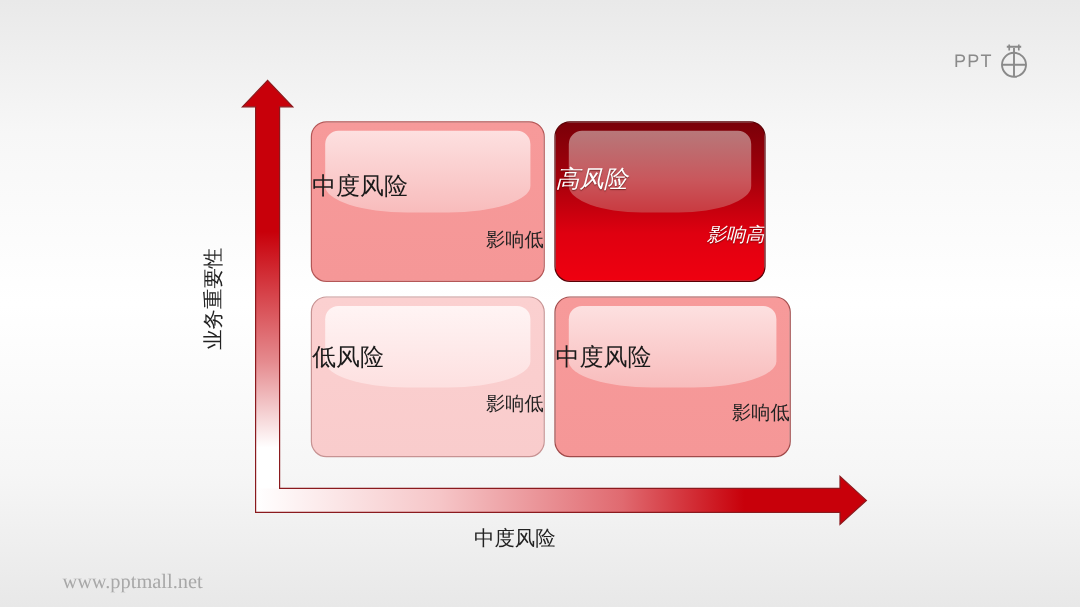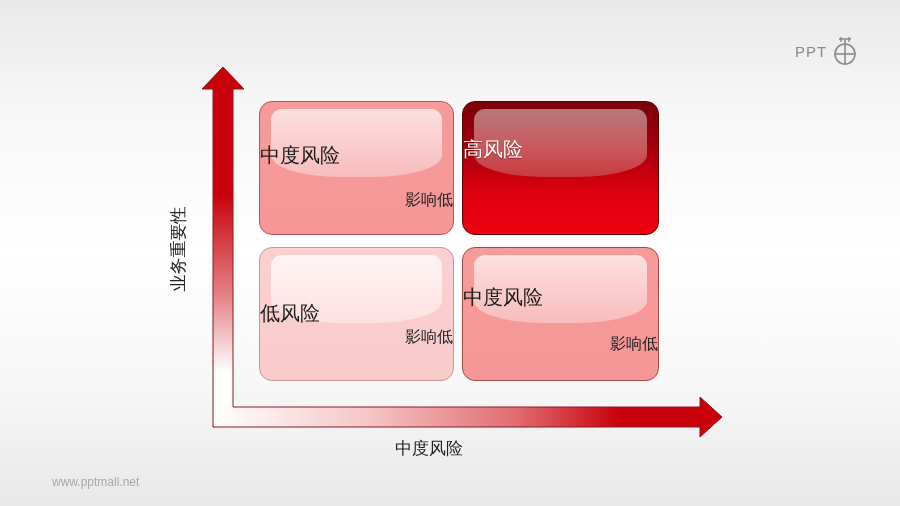--- a/index.html
+++ b/index.html
@@ -21,43 +21,43 @@
     border-radius:11px 11px 40% 40% / 11px 11px 22px 22px;
   }
   .box .title { position:absolute; left:0; right:0; text-align:left; font-size:20px; }
   .box .sub { position:absolute; left:0; right:0; text-align:right; font-size:16px; }
   .b-tl { left:259px; top:101px; width:195px; height:134px;
     background:linear-gradient(180deg,#f79a9a 0%, #f59797 100%); border-color:#b45656; }
   .b-tl .gloss { background:linear-gradient(180deg,#fde0e0 0%, #f8bcbc 100%); }
   .b-tl .title { top:40px; color:#1a1a1a; }
   .b-tl .sub { top:88px; color:#222; }
 
-  .b-tr { left:462px; top:101px; width:197px; height:134px;
-    background:linear-gradient(180deg,#7a0008 0%, #a4000b 35%, #df0010 70%, #ef0010 100%); border-color:#5a0005; }
+  .b-tr { left:462px; top:101px; width:176px; height:134px;
+    background:linear-gradient(180deg,#7a0008 0%, #a4000b 35%, #df0010 70%, #ef0010 100%); border-color:#5a0005;font-style:italic; }
   .b-tr .gloss { background:linear-gradient(180deg,#b7787a 0%, #c9575c 60%, #c93a40 100%); }
   .b-tr .title { top:34px; color:#ffffff; text-shadow:0 1px 1px rgba(60,0,0,.6); }
   .b-tr .sub { top:84px; color:#ffffff; text-shadow:0 1px 1px rgba(60,0,0,.6); }
 
   .b-bl { left:259px; top:247px; width:195px; height:134px;
     background:linear-gradient(180deg,#fbd0d0 0%, #f9cccc 100%); border-color:#c79393; }
   .b-bl .gloss { background:linear-gradient(180deg,#fff4f4 0%, #fde0e0 100%); }
-  .b-bl .title { top:36px; color:#1a1a1a;margin-top:16px; }
+  .b-bl .title { top:36px; color:#1a1a1a; }
   .b-bl .sub { top:79px; color:#222; }
 
   .b-br { left:462px; top:247px; width:197px; height:134px;
     background:linear-gradient(180deg,#f79a9a 0%, #f59797 100%); border-color:#a04a4a; }
   .b-br .gloss { background:linear-gradient(180deg,#fde0e0 0%, #f8bcbc 100%); }
   .b-br .title { top:36px; color:#1a1a1a; }
   .b-br .sub { top:86px; color:#222; }
 
   .ylabel { position:absolute; left:168px; top:270px; width:20px; font-size:17px; color:#222;
     transform:rotate(-90deg); transform-origin:center; white-space:nowrap; text-align:center; }
   .ylabel span { display:inline-block; }
   .xlabel { position:absolute; left:395px; top:437px; font-size:17px; color:#222; }
-  .footer { position:absolute; left:52px; top:475px; font-size:12px; color:#a8a8a8; font-family:Liberation Sans, sans-serif; }
+  .footer { position:absolute; left:52px; top:475px; font-size:17px; color:#a8a8a8; font-family:Liberation Serif, serif; }
 </style>
 </head>
 <body>
 
 <div class="logo">
   <span class="logo-text">PPT</span>
   <svg width="30" height="30" viewBox="0 0 30 30">
     <circle cx="16" cy="18" r="10" fill="none" stroke="#8a8a8a" stroke-width="1.6"></circle>
     <line x1="6" y1="18" x2="26" y2="18" stroke="#8a8a8a" stroke-width="1.6"></line>
     <line x1="16" y1="4" x2="16" y2="28" stroke="#8a8a8a" stroke-width="1.6"></line>
@@ -94,20 +94,21 @@
 
 <div class="box b-tl">
   <div class="gloss"></div>
   <div class="title">中度风险</div>
   <div class="sub">影响低</div>
 </div>
 
 <div class="box b-tr">
   <div class="gloss"></div>
   <div class="title">高风险</div>
+  <div class="sub">影响高</div>
 </div>
 
 <div class="box b-bl">
   <div class="gloss"></div>
   <div class="title">低风险</div>
   <div class="sub">影响低</div>
 </div>
 
 <div class="box b-br">
   <div class="gloss"></div>

